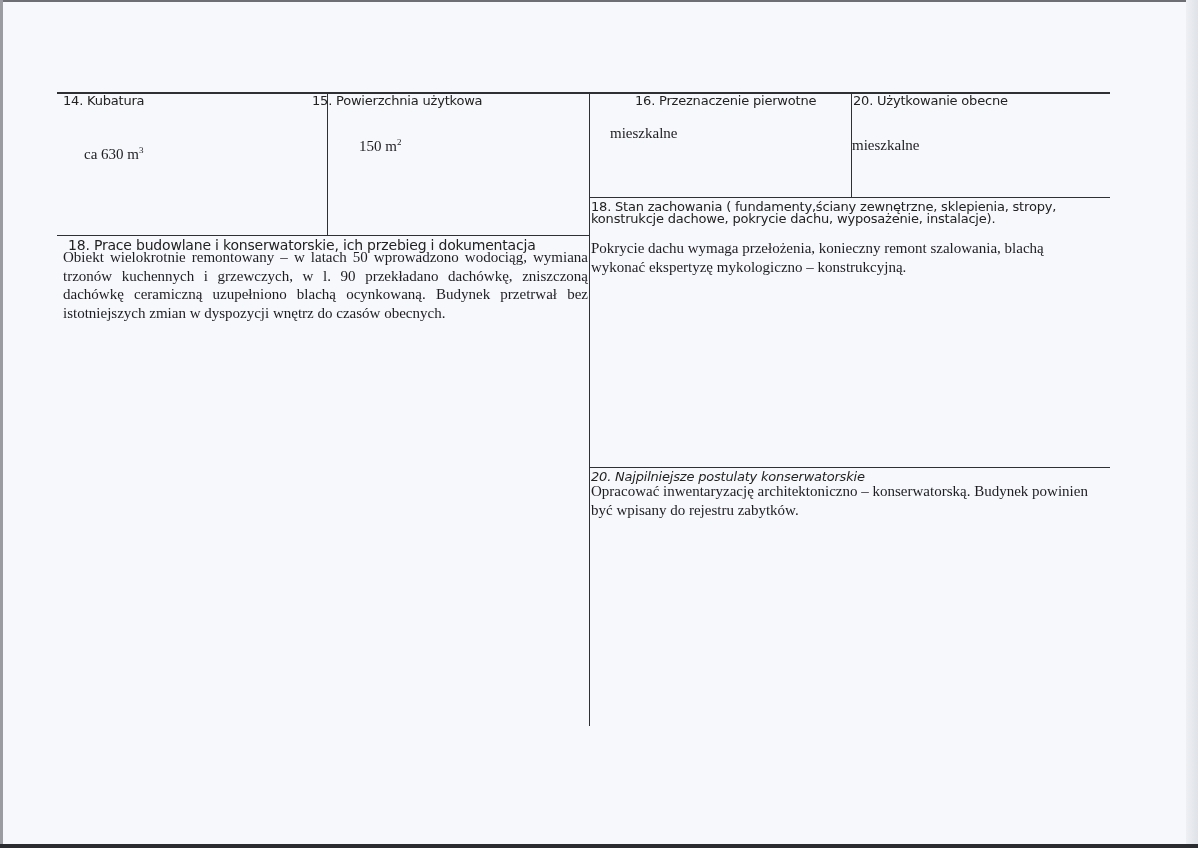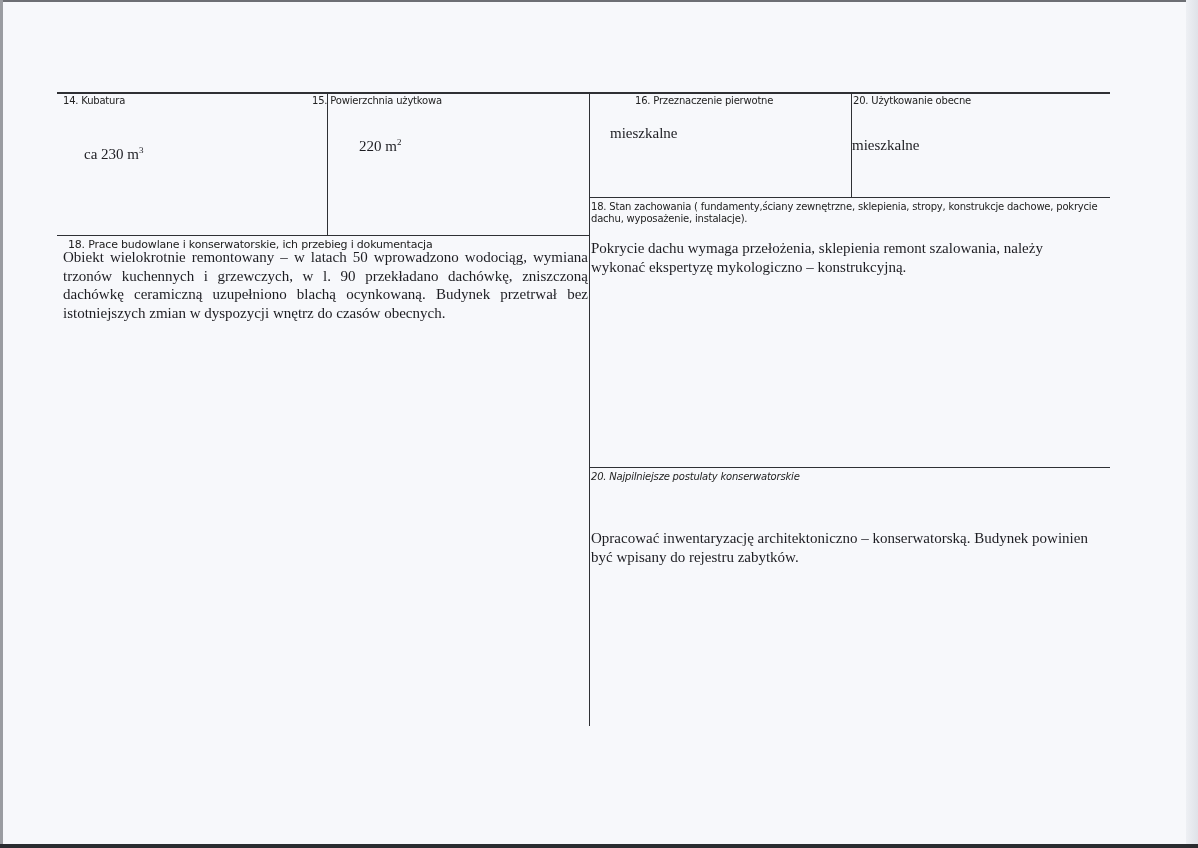--- a/index.html
+++ b/index.html
@@ -10,21 +10,21 @@
     color: #1d1d22;
   }
   .page-edge-top { position: absolute; left: 0; top: 0; width: 1198px; height: 2px; background: #6d6f74; }
   .page-edge-bottom { position: absolute; left: 0; bottom: 0; width: 1198px; height: 4px; background: #2a2c30; }
   .page-edge-left { position: absolute; left: 0; top: 0; width: 3px; height: 848px; background: #9a9ca1; }
   .page-edge-right { position: absolute; right: 0; top: 0; width: 12px; height: 848px; background: linear-gradient(to right, #eef0f4, #dfe2e8); }
   .hline { position: absolute; height: 1px; background: #2f3034; }
   .vline { position: absolute; width: 1px; background: #2f3034; }
   .label {
     position: absolute; font-family: "DejaVu Sans", sans-serif;
-    font-size: 10px; line-height: 12px; color: #222; letter-spacing: -0.2px;
+    font-size: 13px; line-height: 12px; color: #222; letter-spacing: -0.2px;
   }
   .value { position: absolute; font-size: 15px; line-height: 18px; color: #1d1d22; }
   .value sup { font-size: 9px; vertical-align: 6px; line-height: 0; }
   .para {
     position: absolute; font-size: 15px; line-height: 18.5px; color: #1d1d22;
     text-align: justify; text-align-last: left;
   }
 </style>
 </head>
 <body>
@@ -39,48 +39,48 @@
   <div class="vline" style="left:327px; top:92px; height:143px;"></div>
   <div class="vline" style="left:589px; top:92px; height:634px;"></div>
   <div class="vline" style="left:851px; top:92px; height:105px;"></div>
   <div class="hline" style="left:589px; top:197px; width:521px;"></div>
   <div class="hline" style="left:57px; top:235px; width:532px;"></div>
   <div class="hline" style="left:589px; top:467px; width:521px;"></div>
 
   <section>
     <div class="label" style="left:63px; top:95px;">14. Kubatura</div>
     <div class="value" style="left:84px; top:145px;">
-      <span>ca 230 m</span><sup>3</sup>
+      <span>ca 630 m</span><sup>3</sup>
     </div>
   </section>
 
   <section>
     <div class="label" style="left:312px; top:95px;">15. Powierzchnia użytkowa</div>
     <div class="value" style="left:359px; top:137px;">
-      <span>220 m</span><sup>2</sup>
+      <span>150 m</span><sup>2</sup>
     </div>
   </section>
 
   <section>
     <div class="label" style="left:591px; top:95px;padding-left:44px;">16. Przeznaczenie pierwotne</div>
     <div class="value" style="left:610px; top:124px;">mieszkalne</div>
   </section>
 
   <section>
     <div class="label" style="left:853px; top:95px;">20. Użytkowanie obecne</div>
     <div class="value" style="left:852px; top:136px;">mieszkalne</div>
   </section>
 
   <section>
-    <div class="label" style="left:68px; top:239px; font-size:11px;">18. Prace budowlane i konserwatorskie, ich przebieg i dokumentacja</div>
+    <div class="label" style="left:68px; top:239px; font-size:14px;">18. Prace budowlane i konserwatorskie, ich przebieg i dokumentacja</div>
     <div class="para" style="left:63px; top:248px; width:525px;">Obiekt wielokrotnie remontowany – w latach 50 wprowadzono wodociąg, wymiana trzonów kuchennych i grzewczych, w l. 90 przekładano dachówkę, zniszczoną dachówkę ceramiczną uzupełniono blachą ocynkowaną. Budynek przetrwał bez istotniejszych zmian w dyspozycji wnętrz do czasów obecnych.</div>
   </section>
 
   <section>
     <div class="label" style="left:591px; top:201px; width:515px;">18. Stan zachowania ( fundamenty,ściany zewnętrzne, sklepienia, stropy, konstrukcje dachowe, pokrycie dachu, wyposażenie, instalacje).</div>
-    <div class="para" style="left:591px; top:239px; width:480px; text-align:left;">Pokrycie dachu wymaga przełożenia, sklepienia remont szalowania, należy wykonać ekspertyzę mykologiczno – konstrukcyjną.</div>
+    <div class="para" style="left:591px; top:239px; width:480px; text-align:left;">Pokrycie dachu wymaga przełożenia, konieczny remont szalowania, blachą wykonać ekspertyzę mykologiczno – konstrukcyjną.</div>
   </section>
 
   <section>
     <div class="label" style="left:591px; top:471px;font-style:italic;">20. Najpilniejsze postulaty konserwatorskie</div>
-    <div class="para" style="left:591px; top:482px; width:522px; text-align:left;margin-top:47px;">Opracować inwentaryzację architektoniczno – konserwatorską. Budynek powinien być wpisany do rejestru zabytków.</div>
+    <div class="para" style="left:591px; top:482px; width:522px; text-align:left;">Opracować inwentaryzację architektoniczno – konserwatorską. Budynek powinien być wpisany do rejestru zabytków.</div>
   </section>
 </div>
 
 </body></html>

